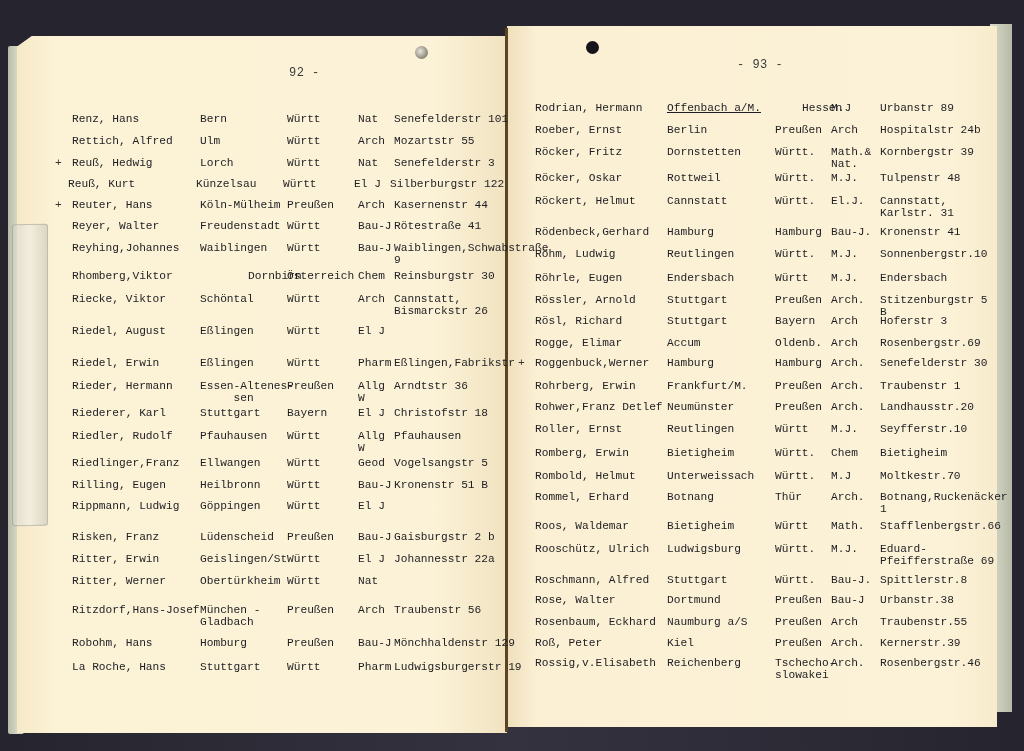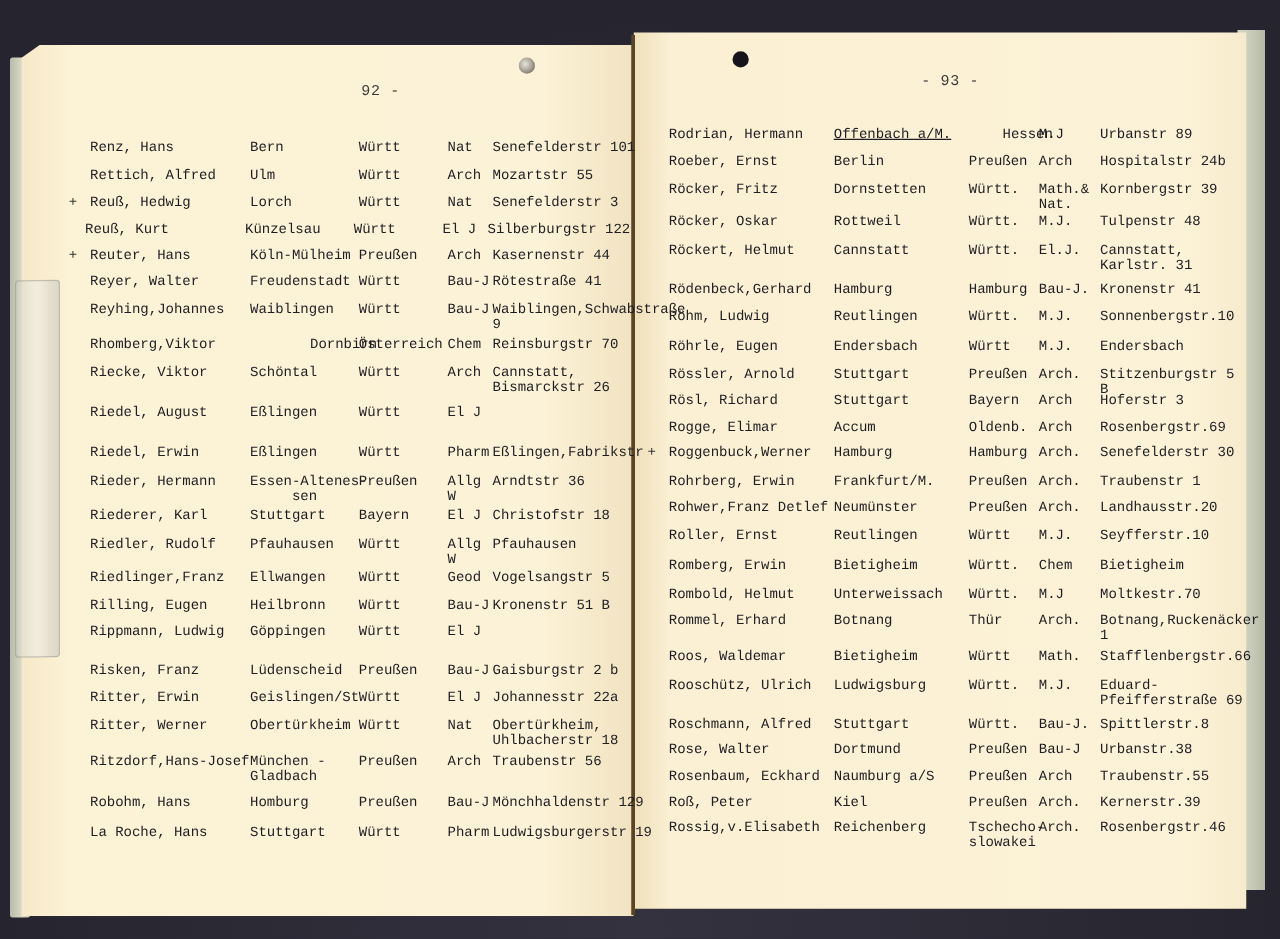--- a/index.html
+++ b/index.html
@@ -159,21 +159,21 @@
       <span class="cell c-state" style="white-space: pre;">Württ</span>
       <span class="cell c-field">Bau-J</span>
       <span class="cell c-addr">Waiblingen,Schwabstraße 9</span>
     </div>
     <div class="row L" style="left: 72px; top: 270px; width: 470px;">
       <span class="mark"></span>
       <span class="cell c-name">Rhomberg,Viktor</span>
       <span class="cell c-place" style="white-space: pre; padding-left: 48px;">Dornbirn</span>
       <span class="cell c-state" style="white-space: pre;">Österreich</span>
       <span class="cell c-field">Chem</span>
-      <span class="cell c-addr">Reinsburgstr 70</span>
+      <span class="cell c-addr">Reinsburgstr 30</span>
     </div>
     <div class="row L" style="left: 72px; top: 293px; width: 470px;">
       <span class="mark"></span>
       <span class="cell c-name">Riecke, Viktor</span>
       <span class="cell c-place" style="white-space: pre;">Schöntal</span>
       <span class="cell c-state" style="white-space: pre;">Württ</span>
       <span class="cell c-field">Arch</span>
       <span class="cell c-addr">Cannstatt, Bismarckstr 26</span>
     </div>
     <div class="row L" style="left: 72px; top: 325px; width: 470px;">
@@ -254,21 +254,20 @@
       <span class="cell c-state" style="white-space: pre;">Württ</span>
       <span class="cell c-field">El J</span>
       <span class="cell c-addr">Johannesstr 22a</span>
     </div>
     <div class="row L" style="left: 72px; top: 575px; width: 470px; font-family: Liberation Mono, monospace;">
       <span class="mark"></span>
       <span class="cell c-name">Ritter, Werner</span>
       <span class="cell c-place" style="white-space: pre;">Obertürkheim</span>
       <span class="cell c-state" style="white-space: pre;">Württ</span>
       <span class="cell c-field">Nat</span>
-      <span class="cell c-addr">Obertürkheim, Uhlbacherstr 18</span>
     </div>
     <div class="row L" style="left: 72px; top: 604px; width: 470px;">
       <span class="mark"></span>
       <span class="cell c-name">Ritzdorf,Hans-Josef</span>
       <span class="cell c-place" style="white-space: pre;">München -
 Gladbach</span>
       <span class="cell c-state" style="white-space: pre;">Preußen</span>
       <span class="cell c-field">Arch</span>
       <span class="cell c-addr">Traubenstr 56</span>
     </div>

